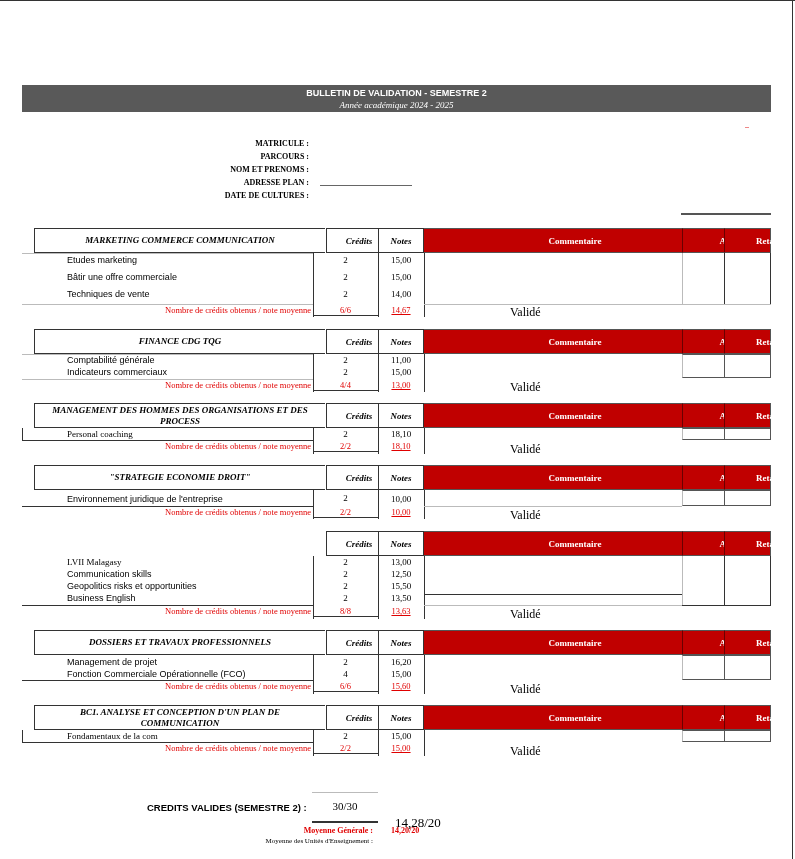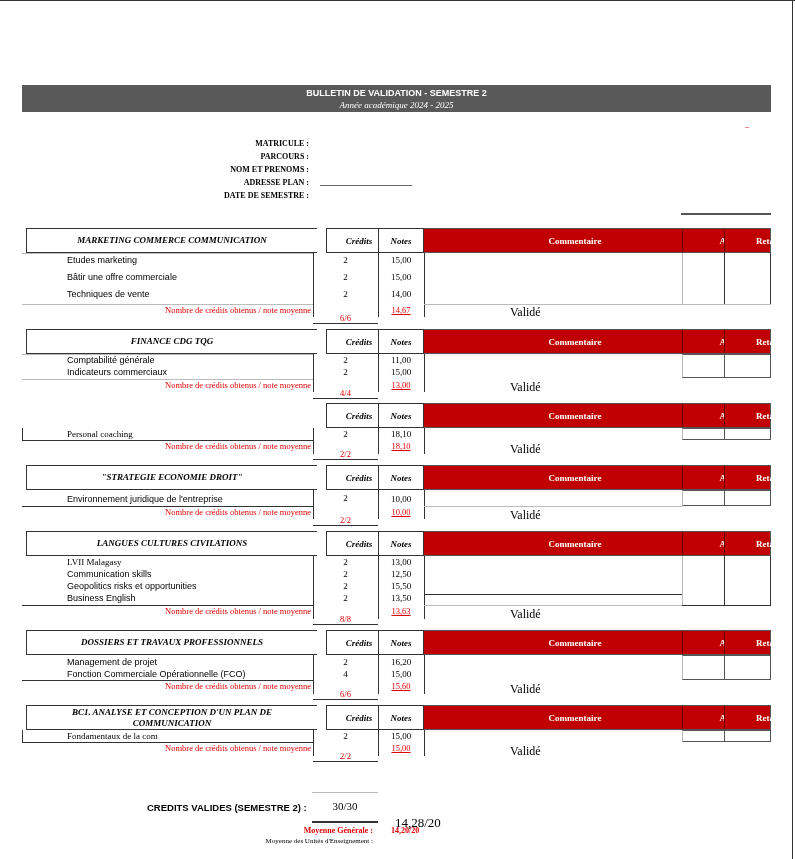--- a/index.html
+++ b/index.html
@@ -13,40 +13,40 @@
   .banner .t2 { font-style:italic; font-size:9px; position:absolute; top:15px; left:0; right:0; }
 
   .idlabel { position:absolute; right:486px; font-weight:bold; font-size:8px; white-space:nowrap; }
   .idval { position:absolute; left:314px; font-size:8px; color:#ccc; }
   .mail-line { position:absolute; left:320px; top:185px; width:92px; height:1px; background:#666; }
   .top-right-mark { position:absolute; left:745px; top:127px; width:4px; height:1px; background:#e88; }
   .sig-line { position:absolute; left:681px; top:213px; width:90px; height:2px; background:#555; }
 
   .sec { position:absolute; left:22px; width:749px; }
   .hdr { position:absolute; top:0; height:25px; font-size:9px; font-weight:bold; font-style:italic; display:flex; align-items:center; justify-content:center; text-align:center; box-sizing:border-box; }
-  .hdr.title { left:4px; width:291px; border:1px solid #333; border-right:none; line-height:11px; padding:0 6px; }
+  .hdr.title { left:12px; width:291px; border:1px solid #333; border-right:none; line-height:11px; padding:0 6px; }
   .hdr.cred { left:304px; width:65px; border:1px solid #333; border-right:none; }
   .hdr.note { left:356px; width:46px; border:1px solid #333; }
   .hdr.red { background:#c00000; color:#fff; font-style:normal; border-top:1px solid #555; border-bottom:1px solid #555;padding-left:44px; }
   .hdr.com { left:402px; width:258px; }
   .hdr.abs { left:660px; width:42px; border-left:1px solid #6a0000; }
   .hdr.ret { left:702px; width:47px; border-left:1px solid #6a0000; border-right:1px solid #555; }
   .row { position:absolute; left:0; width:402px; font-size:9px; }
   .row .lbl { position:absolute; left:2px; white-space:nowrap; font-family:"Liberation Sans", sans-serif;margin-left:43px; }
   .row .lbl.serif { font-family:"Liberation Serif", serif; }
   .row .c { position:absolute; left:291px; width:65px; text-align:center; }
   .row .n { position:absolute; left:356px; width:46px; text-align:center; }
   .vline { position:absolute; width:1px; background:#333; }
   .vline.grey { background:#bbb; }
   .hline { position:absolute; height:1px; background:#bbb; }
   .hline.dark { background:#333; }
 
   .sum { position:absolute; left:0; width:402px; height:13px; font-size:8.5px; font-weight:normal; color:#e00000; }
   .sum .lbl { position:absolute; right:113px; top:1px; white-space:nowrap; }
-  .sum .c { position:absolute; left:291px; width:65px; text-align:center; top:9px; border-bottom:1px solid #333; height:11px; box-sizing:border-box; }
+  .sum .c { position:absolute; left:291px; width:65px; text-align:center; top:1px; border-bottom:1px solid #333; height:11px; box-sizing:border-box; }
   .sum .n { position:absolute; left:356px; width:46px; text-align:center; top:1px; text-decoration:underline; }
   .valide { position:absolute; left:488px; font-size:12px; }
 
   .box { position:absolute; border:1px solid #555; box-sizing:border-box; }
 
   .credits-label { position:absolute; left:147px; top:802px; font-family:"Liberation Sans", sans-serif; font-weight:bold; font-size:9.5px; }
   .credits-val { position:absolute; left:312px; top:800px; width:66px; text-align:center; font-size:11px; }
   .credits-topline { position:absolute; left:312px; top:792px; width:66px; height:1px; background:#bbb; }
   .credits-botline { position:absolute; left:312px; top:821px; width:66px; height:2px; background:#333; }
   .moy-label { position:absolute; right:422px; top:826px; font-size:8px; font-weight:bold; color:#e00000; white-space:nowrap; }
@@ -66,21 +66,21 @@
 </div>
 
 <div class="idlabel" style="top:139px">MATRICULE :</div>
 <div class="idval" style="top:139px"></div>
 <div class="idlabel" style="top:152px">PARCOURS :</div>
 <div class="idval" style="top:152px"></div>
 <div class="idlabel" style="top:165px">NOM ET PRENOMS :</div>
 <div class="idval" style="top:165px"></div>
 <div class="idlabel" style="top:178px">ADRESSE PLAN :</div>
 <div class="mail-line"></div>
-<div class="idlabel" style="top:191px">DATE DE SEMESTRE :</div>
+<div class="idlabel" style="top:191px">DATE DE CULTURES :</div>
 <div class="idval" style="top:191px"></div>
 <div class="top-right-mark"></div>
 <div class="sig-line"></div>
 
 <div class="sec" style="top:228px;height:90px">
   <div class="hdr title">MARKETING COMMERCE COMMUNICATION</div>
   <div class="hdr cred">Crédits</div>
   <div class="hdr note">Notes</div>
   <div class="hdr red com">Commentaire</div>
   <div class="hdr red abs">Abs</div>
@@ -143,20 +143,21 @@
   <div class="box" style="left:702px;top:25px;width:47px;height:24px"></div>
   <div class="sum" style="top:50px">
     <span class="lbl">Nombre de crédits obtenus / note moyenne</span>
     <span class="c">4/4</span>
     <span class="n">13,00</span>
   </div>
   <div class="valide" style="top:51px">Validé</div>
 </div>
 
 <div class="sec" style="top:403px;height:52px">
+  <div class="hdr title">MANAGEMENT DES HOMMES DES ORGANISATIONS ET DES PROCESS</div>
   <div class="hdr cred">Crédits</div>
   <div class="hdr note">Notes</div>
   <div class="hdr red com">Commentaire</div>
   <div class="hdr red abs">Abs</div>
   <div class="hdr red ret">Retard</div>
   <div class="vline" style="left:0;top:25px;height:12px"></div>
   <div class="row" style="top:26px">
     <span class="lbl serif">Personal coaching</span>
     <span class="c">2</span>
     <span class="n">18,10</span>
@@ -196,21 +197,20 @@
   <div class="hline" style="top:41px;left:402px;width:258px"></div>
   <div class="sum" style="top:41px">
     <span class="lbl">Nombre de crédits obtenus / note moyenne</span>
     <span class="c">2/2</span>
     <span class="n">10,00</span>
   </div>
   <div class="valide" style="top:43px">Validé</div>
 </div>
 
 <div class="sec" style="top:531px;height:90px">
-  <div class="hdr title">LANGUES CULTURES CIVILATIONS</div>
   <div class="hdr cred">Crédits</div>
   <div class="hdr note">Notes</div>
   <div class="hdr red com">Commentaire</div>
   <div class="hdr red abs">Abs</div>
   <div class="hdr red ret">Retard</div>
   <div class="row" style="top:26px">
     <span class="lbl serif">LVII Malagasy</span>
     <span class="c">2</span>
     <span class="n">13,00</span>
   </div>

